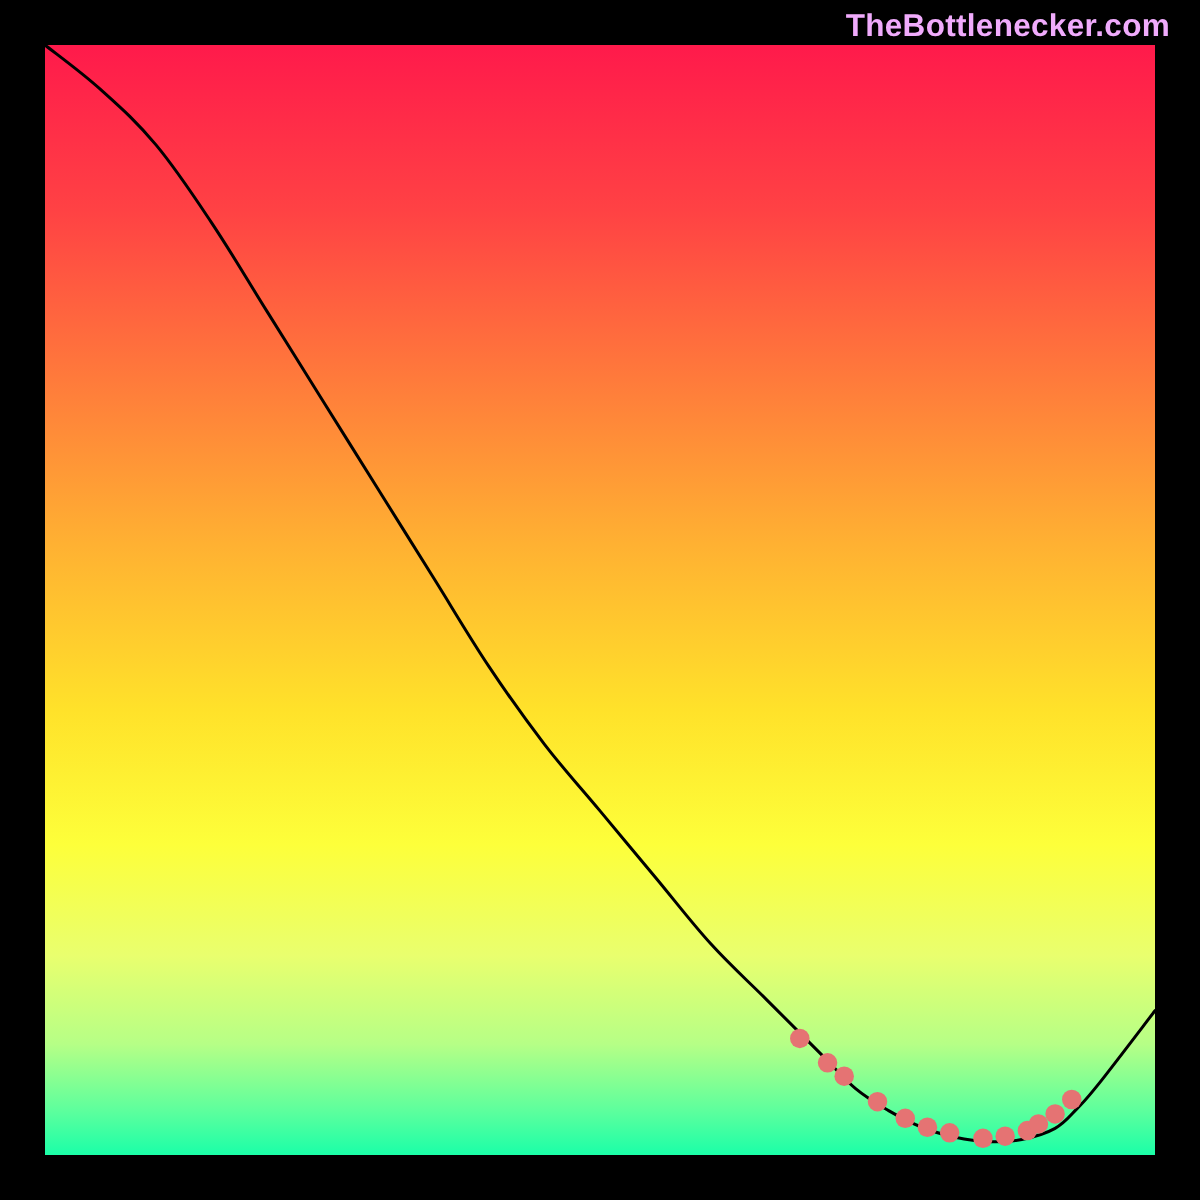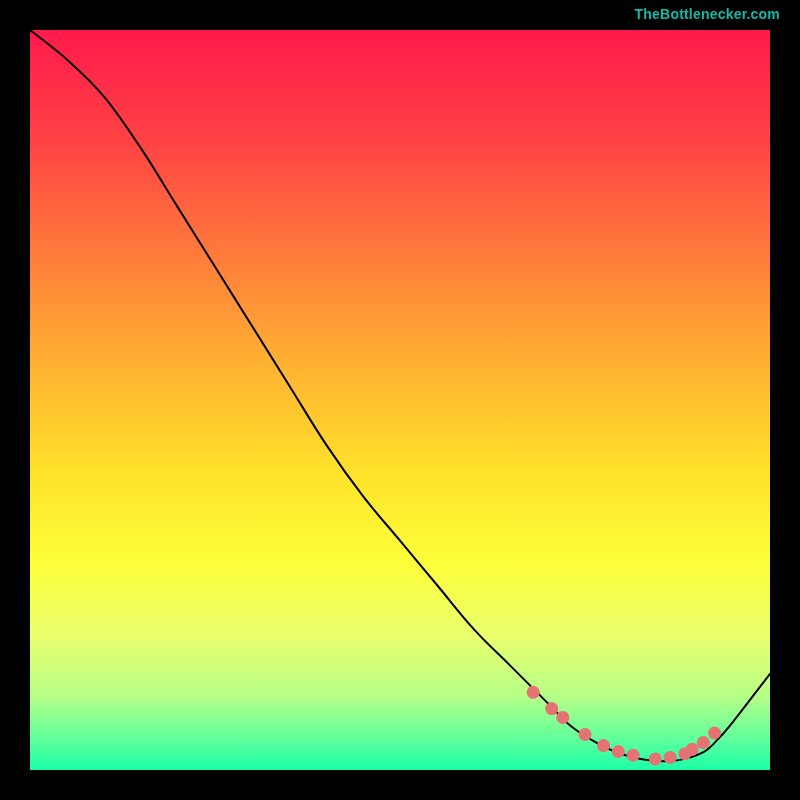--- a/index.html
+++ b/index.html
@@ -21,22 +21,22 @@
     position: absolute;
     left: 30px;
     top: 30px;
     width: 740px;
     height: 740px;
   }
   .watermark {
     position: absolute;
     top: 6px;
     right: 20px;
-    color: #14b8a6;
-    font-size: 14px;
+    color: #f0abfc;
+    font-size: 21px;
     font-weight: 600;
     letter-spacing: 0.2px;
     user-select: none;
   }
 </style>
 </head>
 <body>
 
 <div class="frame">
   <svg class="plot-area" viewBox="0 0 740 740" preserveAspectRatio="none">

